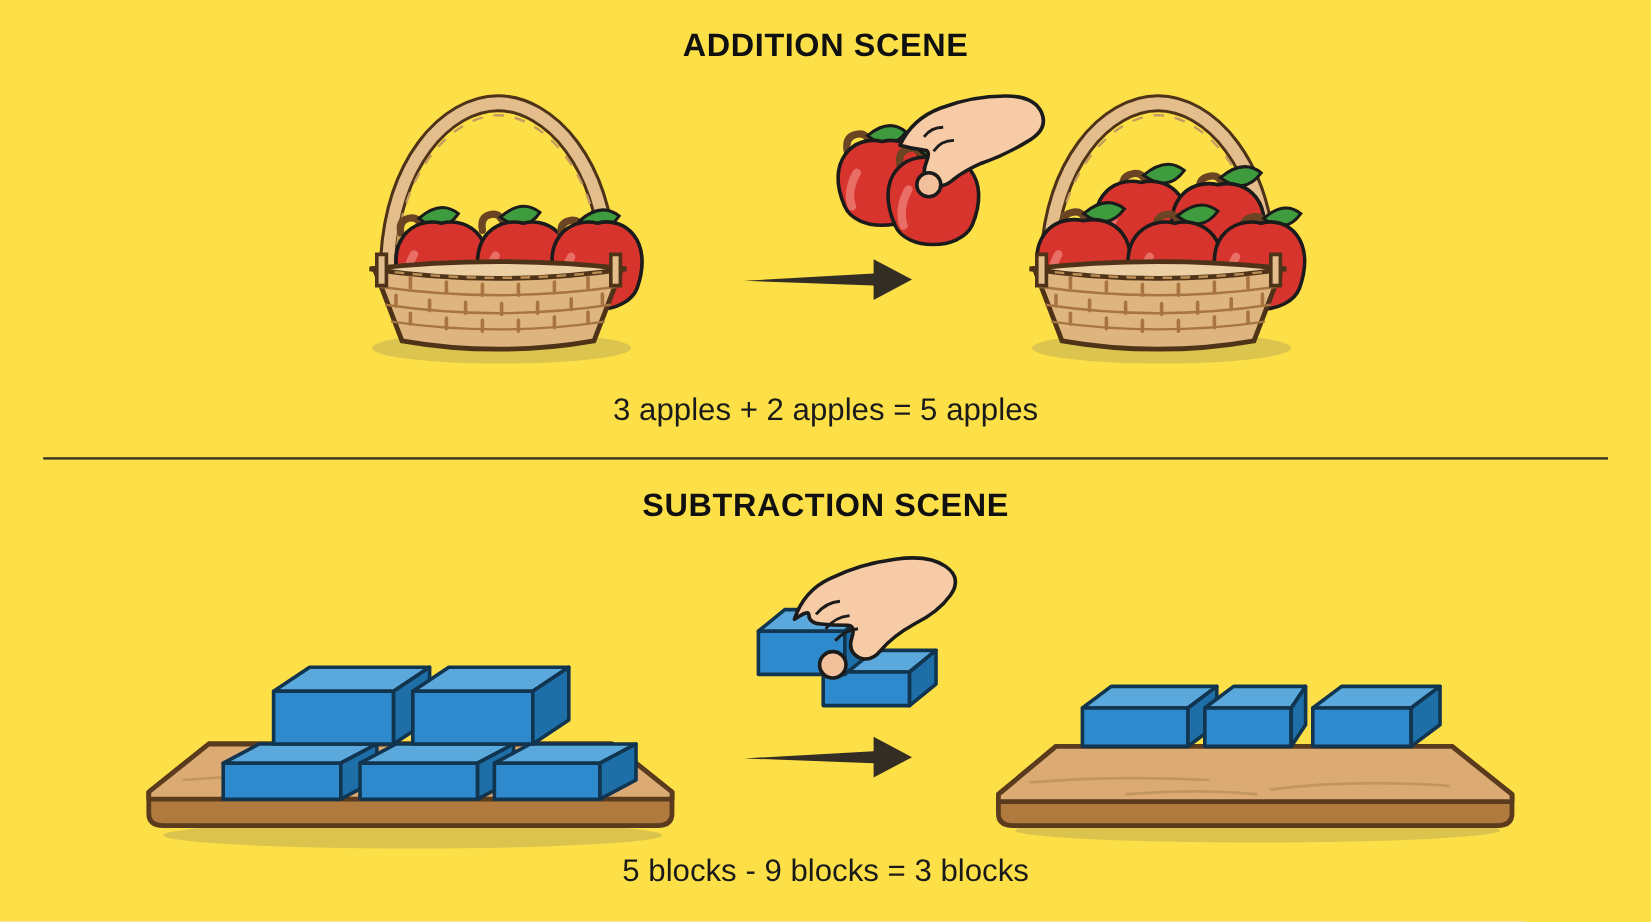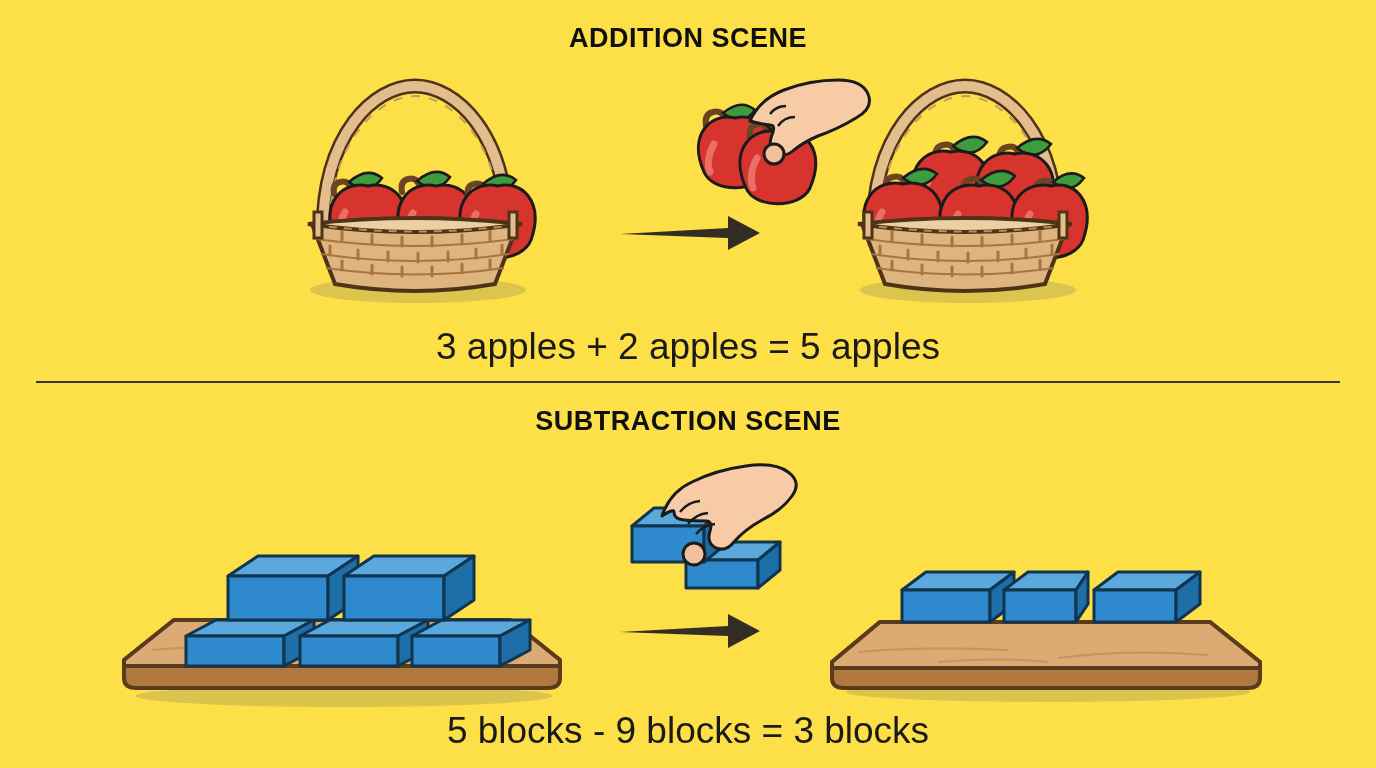--- a/index.html
+++ b/index.html
@@ -21,21 +21,21 @@
   .scene-title{
     position:absolute; left:0; width:1376px; text-align:center;
     font-weight:bold; font-size:27px; letter-spacing:0.5px;
     color:#101010;
   }
   #addition-title{ top:23px; }
   #subtraction-title{ top:22px; }
 
   .equation{
     position:absolute; left:0; width:1376px; text-align:center;
-    font-size:37px; color:#1a1a1a; font-weight:400;
+    font-size:26px; color:#1a1a1a; font-weight:400;
   }
   #addition-equation{ top:326px; }
   #subtraction-equation{ top:326px; }
 
   #divider{
     position:absolute; left:36px; top:381px;
     width:1304px; height:2px; background:#3a3524;
   }
 
   .art{ position:absolute; }

